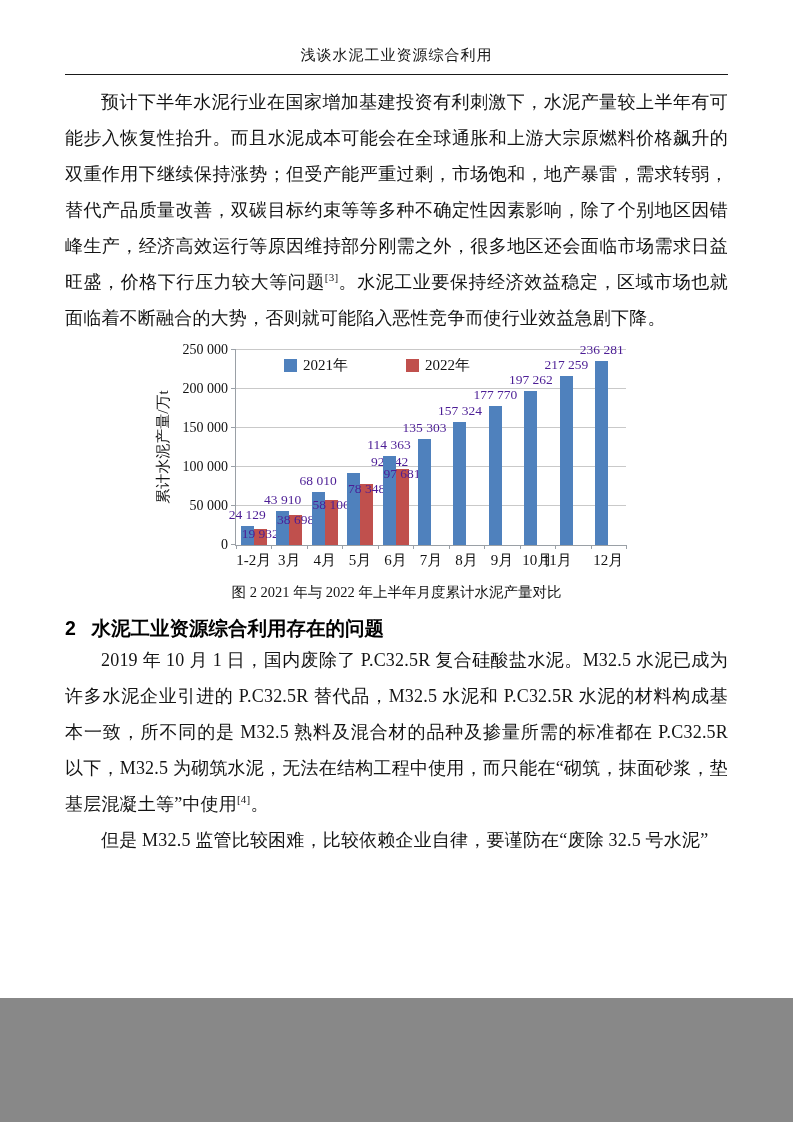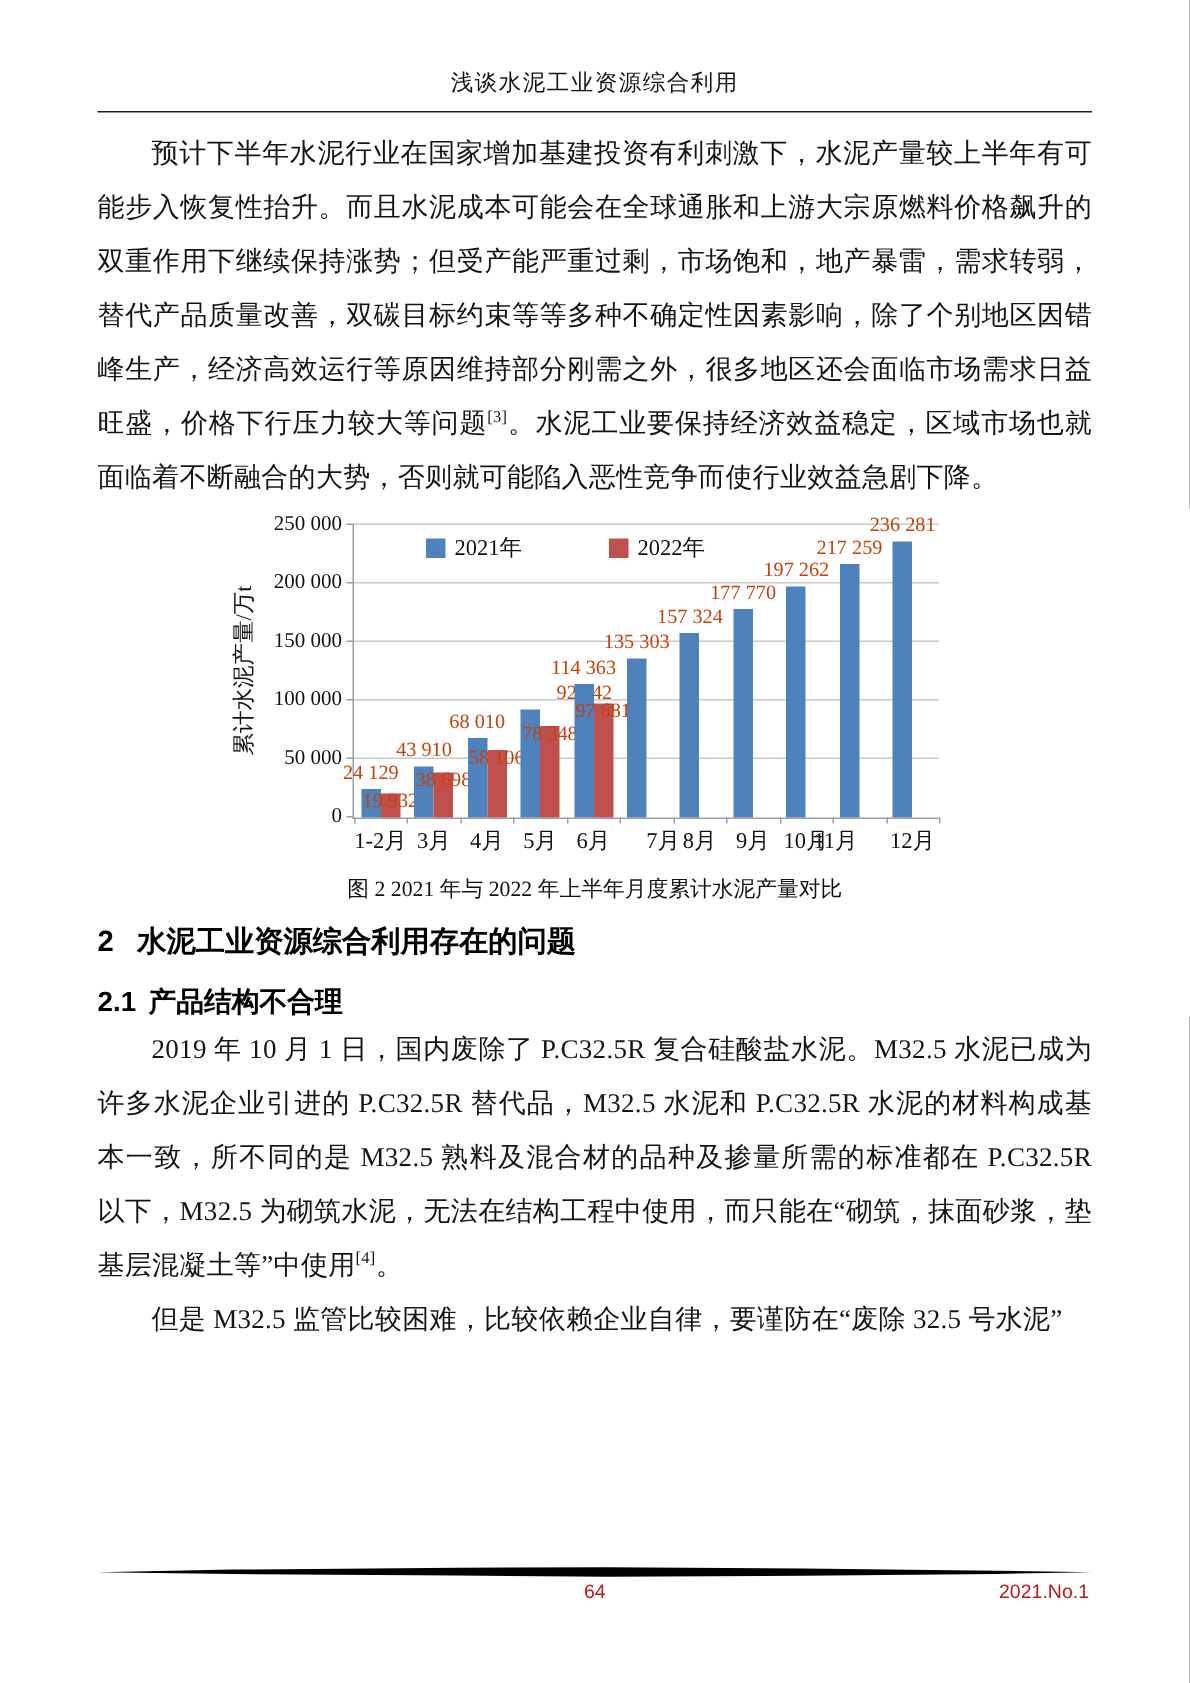--- a/index.html
+++ b/index.html
@@ -1,17 +1,17 @@
 <!DOCTYPE html>
 <html><head>
 <meta charset="utf-8">
 <style>
   html,body{margin:0;padding:0;background:#888;}
   .page{
-    position:relative; width:793px; height:1122px; margin:0 auto;
+    position:relative; width:793px; height:998px; margin:0 auto;
     background:#ffffff; overflow:hidden;
     font-family:"Liberation Serif","DejaVu Serif",serif; color:#141414;
   }
   .content{position:absolute; left:65px; width:663px; top:0;}
   
   .page-header{padding-top:46px; border-bottom:1.6px solid #1a1a1a;}
   .header-title{text-align:center; font-size:15px; padding-bottom:9px; letter-spacing:1px;}
   
   .body-par{
     margin:0; font-size:18px; line-height:36px; text-align:justify;
@@ -34,21 +34,21 @@
   }
   .ytick-mark{position:absolute; left:-5px; width:5px; height:1px; background:#9aa0a6;}
   .xtick-mark{position:absolute; top:100%; width:1px; height:4px; background:#9aa0a6;}
   .x-label{
     position:absolute; top:calc(100% + 6px); transform:translateX(-50%);
     font-size:15px; color:#111; white-space:nowrap;
   }
   .bar{position:absolute; bottom:0; width:13px;}
   .bar-label{
     position:absolute; transform:translateX(-50%); font-size:13.5px;
-    color:#c2410c; white-space:nowrap; line-height:15px;
+    color:#4c1d95; white-space:nowrap; line-height:15px;
   }
   .legend{position:absolute; left:48px; top:6px; display:flex; gap:58px;}
   .legend-item{display:flex; align-items:center; gap:6px;}
   .legend-swatch{width:13px; height:13px; display:inline-block;}
   .legend-label{font-size:15px; color:#111;}
   .y-axis-title{
     position:absolute; left:98px; top:107px; transform:translate(-50%,-50%) rotate(-90deg);
     font-size:15px; white-space:nowrap; color:#111;
   }
   .figure-caption{
@@ -118,21 +118,21 @@
             <div class="xtick-mark" style="left: 248.182px;"></div>
             <div class="xtick-mark" style="left: 283.636px;"></div>
             <div class="xtick-mark" style="left: 319.091px;"></div>
             <div class="xtick-mark" style="left: 354.545px;"></div>
             <div class="xtick-mark" style="left: 390px;"></div>
             <div class="x-label" style="left: 17.7273px;">1-2月</div>
             <div class="x-label" style="left: 53.1818px;">3月</div>
             <div class="x-label" style="left: 88.6364px;">4月</div>
             <div class="x-label" style="left: 124.091px;">5月</div>
             <div class="x-label" style="left: 159.545px;">6月</div>
-            <div class="x-label" style="left: 206px;">7月</div>
+            <div class="x-label" style="left: 195px;">7月</div>
             <div class="x-label" style="left: 230.455px;">8月</div>
             <div class="x-label" style="left: 265.909px;">9月</div>
             <div class="x-label" style="left: 301.364px;">10月</div>
             <div class="x-label" style="left: 321px;">11月</div>
             <div class="x-label" style="left: 372.273px;">12月</div>
             <div class="bar" style="left: 4.72727px; height: 18.8206px; background: rgb(79, 129, 189);"></div>
             <div class="bar-label" style="left: 11.2273px; bottom: 22.8206px;">24 129</div>
             <div class="bar" style="left: 17.7273px; height: 15.547px; background: rgb(192, 80, 77);"></div>
             <div class="bar-label" style="left: 24.2273px; bottom: 3.54696px;">19 932</div>
             <div class="bar" style="left: 40.1818px; height: 34.2498px; background: rgb(79, 129, 189);"></div>
@@ -173,21 +173,20 @@
                 <span class="legend-label">2022年</span>
               </div>
             </div>
           </div>
       </div>
       <div class="figure-caption">图 2  2021 年与 2022 年上半年月度累计水泥产量对比</div>
     </div>
 
     <h2 class="h-sec"><span class="sec-num">2</span><span>水泥工业资源综合利用存在的问题</span></h2>
 
-    <h3 class="h-sub"><span class="sec-num">2.1</span><span>产品结构不合理</span></h3>
 
 
     <p class="body-par">2019 年 10 月 1 日，国内废除了 P.C32.5R 复合硅酸盐水泥。M32.5 水泥已成为许多水泥企业引进的 P.C32.5R 替代品，M32.5 水泥和 P.C32.5R 水泥的材料构成基本一致，所不同的是 M32.5 熟料及混合材的品种及掺量所需的标准都在 P.C32.5R 以下，M32.5 为砌筑水泥，无法在结构工程中使用，而只能在“砌筑，抹面砂浆，垫基层混凝土等”中使用<sup>[4]</sup>。</p>
 
     <p class="body-par">但是 M32.5 监管比较困难，比较依赖企业自律，要谨防在“废除 32.5 号水泥”</p>
 
   </div>
 
   <div class="page-footer">
     <svg class="footer-rule" viewBox="0 0 663 8" preserveAspectRatio="none">

